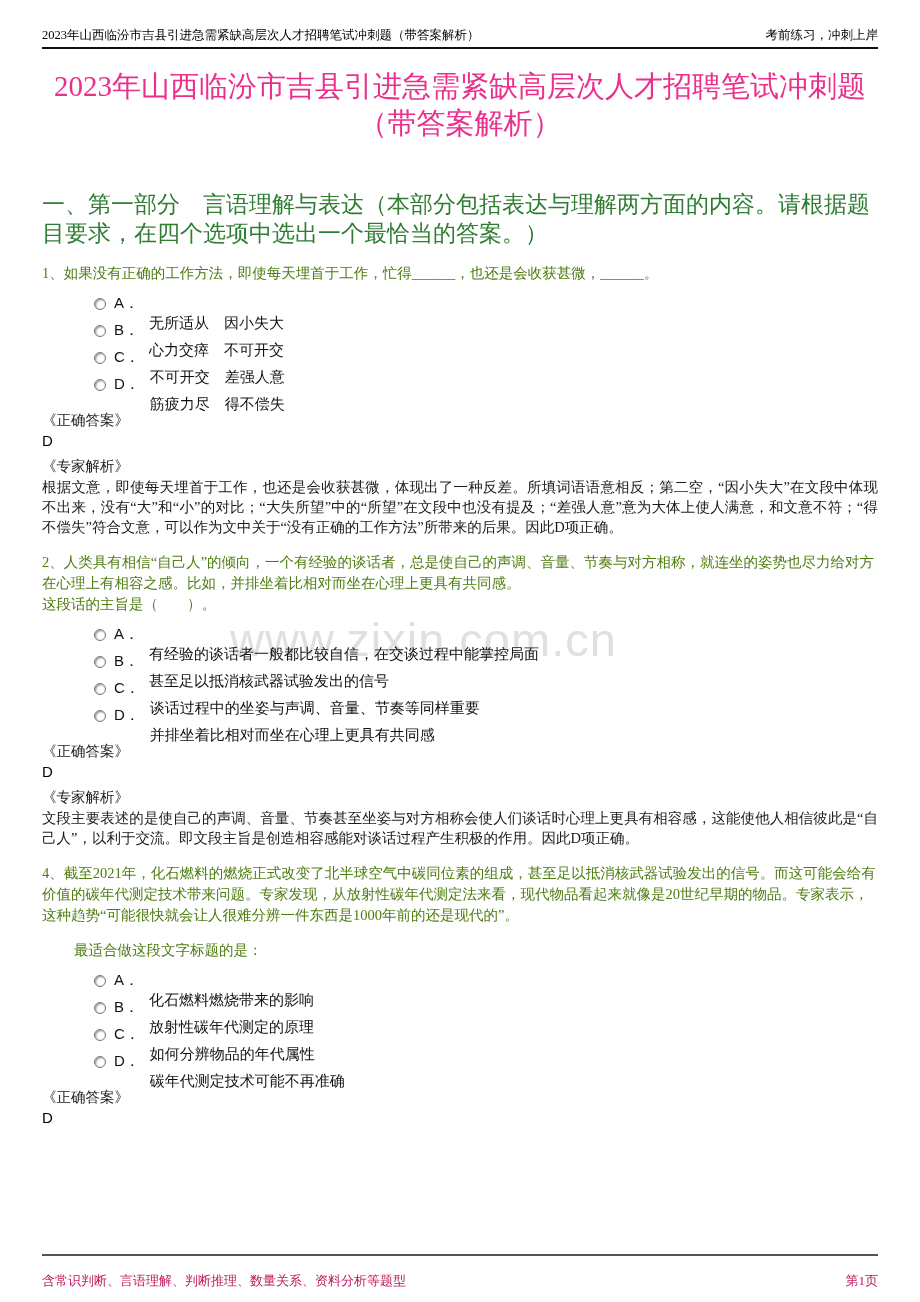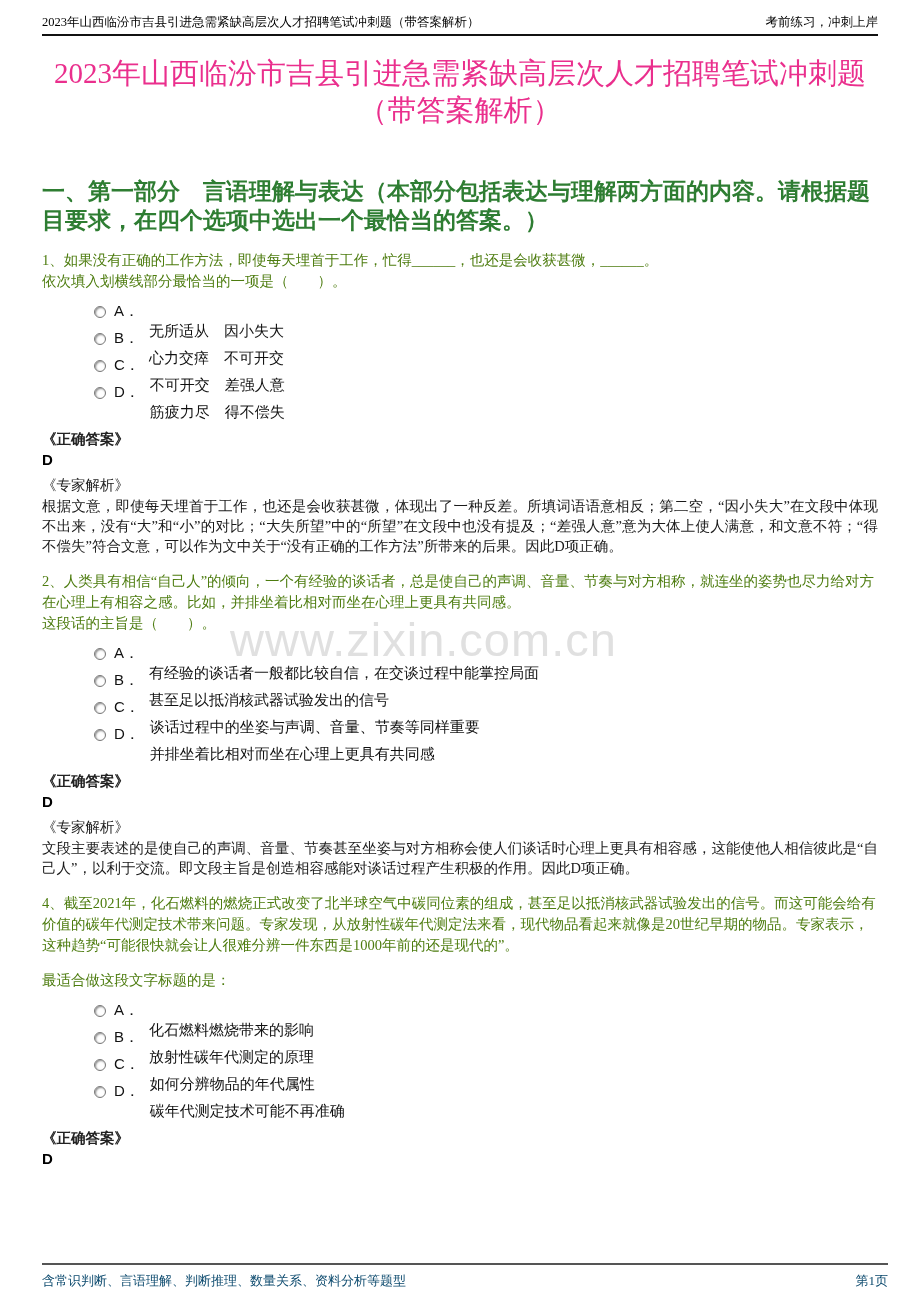--- a/index.html
+++ b/index.html
@@ -13,83 +13,83 @@
 
   
   .watermark {
     position:absolute; left:230px; top:612px; z-index:0;
     font-family:"Liberation Sans","DejaVu Sans",sans-serif;
     font-size:47px; color:#e0e0e0; letter-spacing:1px; white-space:nowrap;
     user-select:none;
     text-align:right;
   }
 
-  .content { position:relative; z-index:1; padding:1px 42px; }
+  .content { position:relative; z-index:1; padding:14px 42px; }
 
   
   .doc-header {
     display:flex; justify-content:space-between; align-items:flex-end;
     padding-top:13px; padding-bottom:3px;
     border-bottom:2px solid #111;
     font-size:12.5px; color:#000;
   }
 
   
   .doc-title {
     margin-top:19px; text-align:center;
     font-size:29px; line-height:37px; font-weight:normal;
     color:#ea2f8d;
   }
 
   
   .section-heading {
     margin-top:48px;
-    font-size:23px; line-height:29px; font-weight:bold;
+    font-size:23px; line-height:29px; font-weight:normal;
     color:#2e7d32;
   }
 
   
   .question { margin-top:15px; }
   .q-stem, .q-prompt { font-size:14.5px; line-height:21px; color:#4d7c0f; }
-  .q-prompt.gap-above { margin-top:14px; }
+  .q-prompt.gap-above { margin-top:14px;margin-left:32px; }
 
   .options { list-style:none; margin-top:6px; }
   .option {
     display:flex; align-items:center;
     height:27px; padding-left:52px;
     font-size:15px; cursor:default;
   }
   .radio {
     width:12px; height:12px; border-radius:50%;
     background:#fff; border:1px solid #777;
     box-shadow: inset 1px 1px 2px rgba(0,0,0,.45);
     margin-right:8px; flex:0 0 auto;
   }
   .opt-letter {
     font-family:"Liberation Sans","DejaVu Sans",sans-serif;
     font-size:15px; color:#111; margin-right:10px;
   }
   .opt-text { font-size:15px; color:#111;margin-top:40px; }
 
   
-  .answer-block { margin-top:24px;font-weight:bold; }
+  .answer-block { margin-top:13px; }
   .answer-label, .analysis-label { font-size:14.5px; line-height:18px; color:#222; }
   .answer-value {
     font-family:"Liberation Sans","DejaVu Sans",sans-serif;
     font-size:15px; line-height:18px; margin-top:3px; color:#000;
   }
   .analysis-block { margin-top:7px; }
   .analysis-text { font-size:14.5px; line-height:20px; margin-top:2px; color:#1a1a1a; text-align:justify; }
 
   
   .doc-footer {
-    position:absolute; left:42px; right:32px; bottom:12px; z-index:1;
-    border-top:2px solid #555; padding-top:7px;
+    position:absolute; left:42px; right:42px; bottom:12px; z-index:1;
+    border-top:2px solid #555; padding-top:16px;
     display:flex; justify-content:space-between;
-    font-size:13px; color:#0c4a6e;
+    font-size:13px; color:#be185d;
   }
 </style>
 </head>
 <body>
 
 <div class="page">
 
   <div class="watermark">www.zixin.com.cn</div>
 
   <div class="content">
@@ -98,21 +98,20 @@
       <span>2023年山西临汾市吉县引进急需紧缺高层次人才招聘笔试冲刺题（带答案解析）</span>
       <span>考前练习，冲刺上岸</span>
     </div>
 
     <h1 class="doc-title">2023年山西临汾市吉县引进急需紧缺高层次人才招聘笔试冲刺题（带答案解析）</h1>
 
     <h2 class="section-heading">一、第一部分　言语理解与表达（本部分包括表达与理解两方面的内容。请根据题目要求，在四个选项中选出一个最恰当的答案。）</h2>
 
     <div class="question">
       <p class="q-stem">1、如果没有正确的工作方法，即使每天埋首于工作，忙得______，也还是会收获甚微，______。</p>
-      <p class="q-prompt">依次填入划横线部分最恰当的一项是（　　）。</p>
       <ul class="options">
         <li class="option">
           <span class="radio"></span>
           <span class="opt-letter">A．</span>
           <span class="opt-text">无所适从　因小失大</span>
         </li>
         <li class="option">
           <span class="radio"></span>
           <span class="opt-letter">B．</span>
           <span class="opt-text">心力交瘁　不可开交</span>

